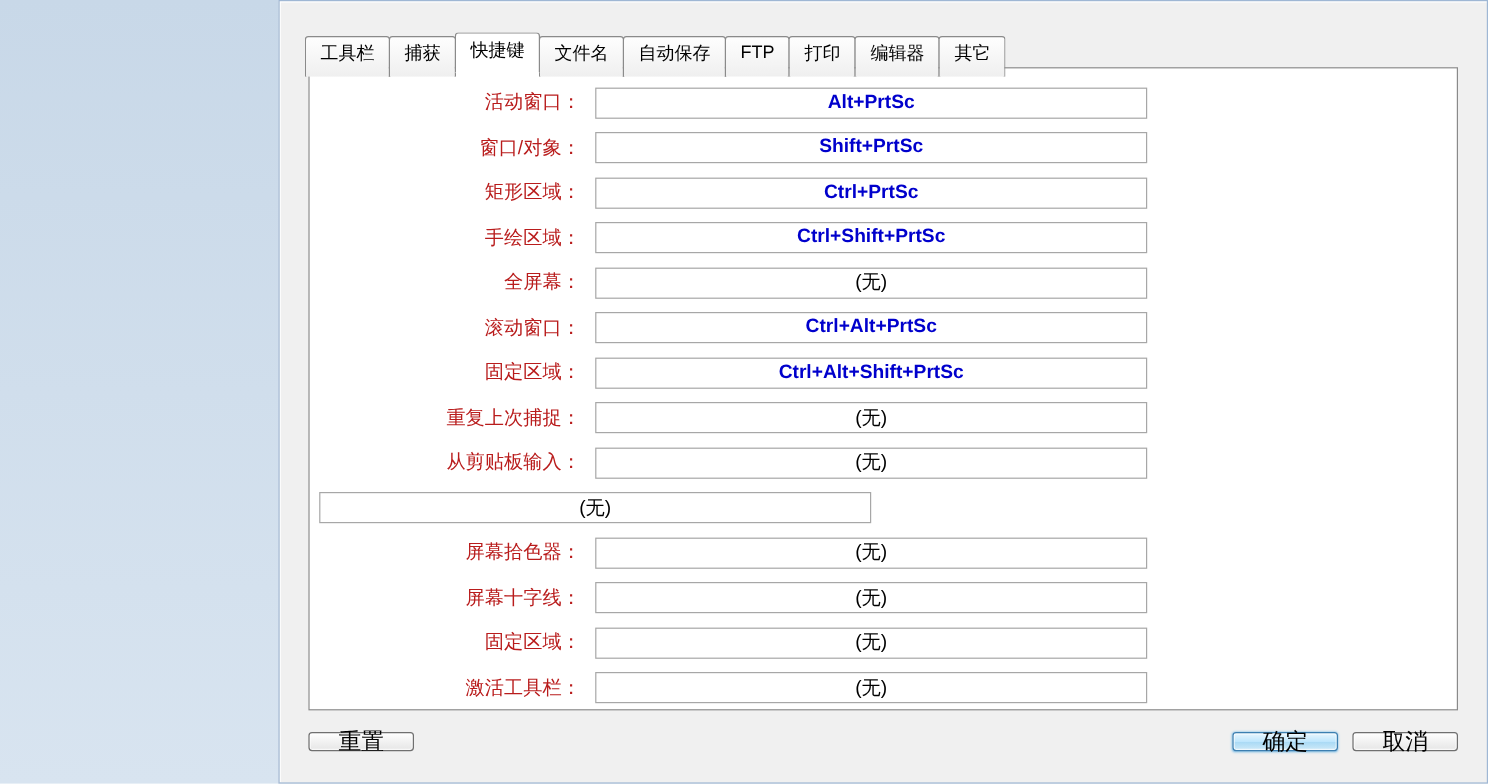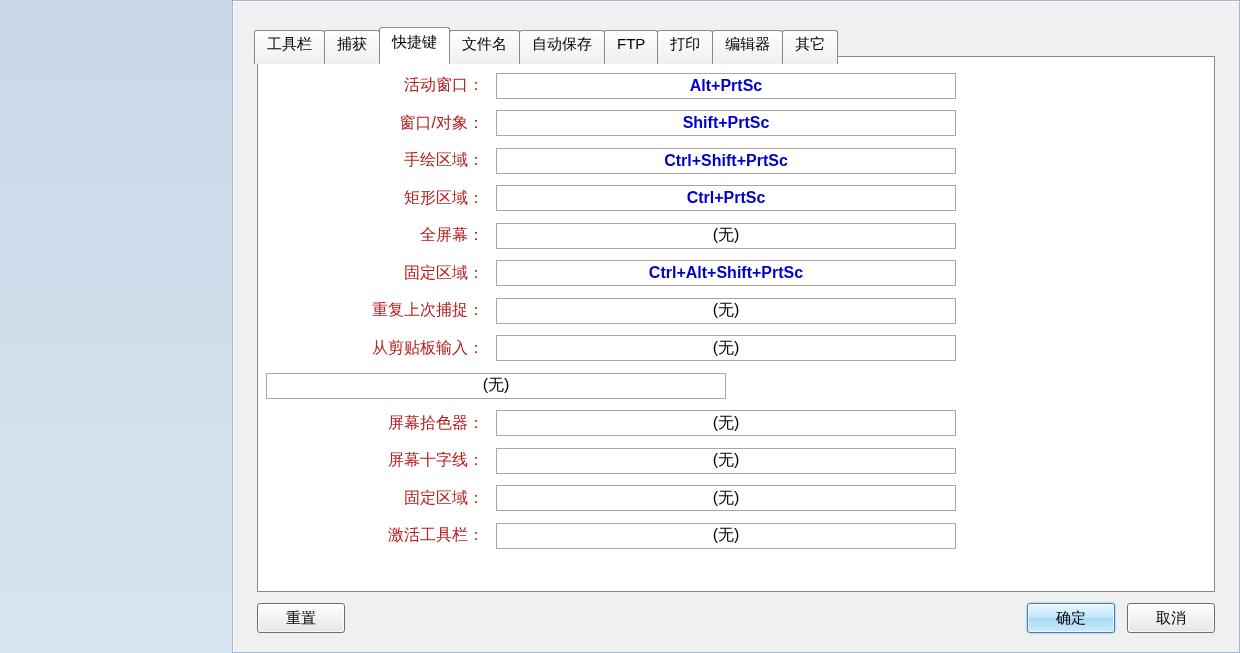--- a/index.html
+++ b/index.html
@@ -96,25 +96,25 @@
       position: absolute;
       bottom: 18px;
       left: 24px;
       right: 24px;
       height: 32px;
       display: flex;
       align-items: center;
     }
     .btn {
       min-width: 88px;
-      height: 30px;
+      height: 16px;
       border: 1px solid #707070;
       border-radius: 3px;
       background: linear-gradient(to bottom, #fefefe, #e6e6e6);
-      font-size: 15px;
+      font-size: 19px;
       color: #000;
       cursor: default;
       display: flex;
       align-items: center;
       justify-content: center;
       padding: 0 14px;
       box-shadow: inset 0 0 0 1px rgba(255,255,255,0.7);
     }
     .btn.default-btn {
       border: 1px solid #3c7fb1;
@@ -145,30 +145,34 @@
     <div class="hotkey-rows">
       <div class="row">
         <div class="row-label">活动窗口：</div>
         <div class="row-input val-hotkey">Alt+PrtSc</div>
       </div>
       <div class="row">
         <div class="row-label">窗口/对象：</div>
         <div class="row-input val-hotkey">Shift+PrtSc</div>
       </div>
       <div class="row">
+        <div class="row-label">矩形区域：</div>
+        <div class="row-input val-hotkey">Ctrl+PrtSc</div>
+      </div>
+      <div class="row">
         <div class="row-label">手绘区域：</div>
         <div class="row-input val-hotkey">Ctrl+Shift+PrtSc</div>
       </div>
       <div class="row">
-        <div class="row-label">矩形区域：</div>
-        <div class="row-input val-hotkey">Ctrl+PrtSc</div>
-      </div>
-      <div class="row">
         <div class="row-label">全屏幕：</div>
         <div class="row-input val-none">(无)</div>
+      </div>
+      <div class="row">
+        <div class="row-label">滚动窗口：</div>
+        <div class="row-input val-hotkey">Ctrl+Alt+PrtSc</div>
       </div>
       <div class="row">
         <div class="row-label">固定区域：</div>
         <div class="row-input val-hotkey">Ctrl+Alt+Shift+PrtSc</div>
       </div>
       <div class="row">
         <div class="row-label">重复上次捕捉：</div>
         <div class="row-input val-none">(无)</div>
       </div>
       <div class="row">

